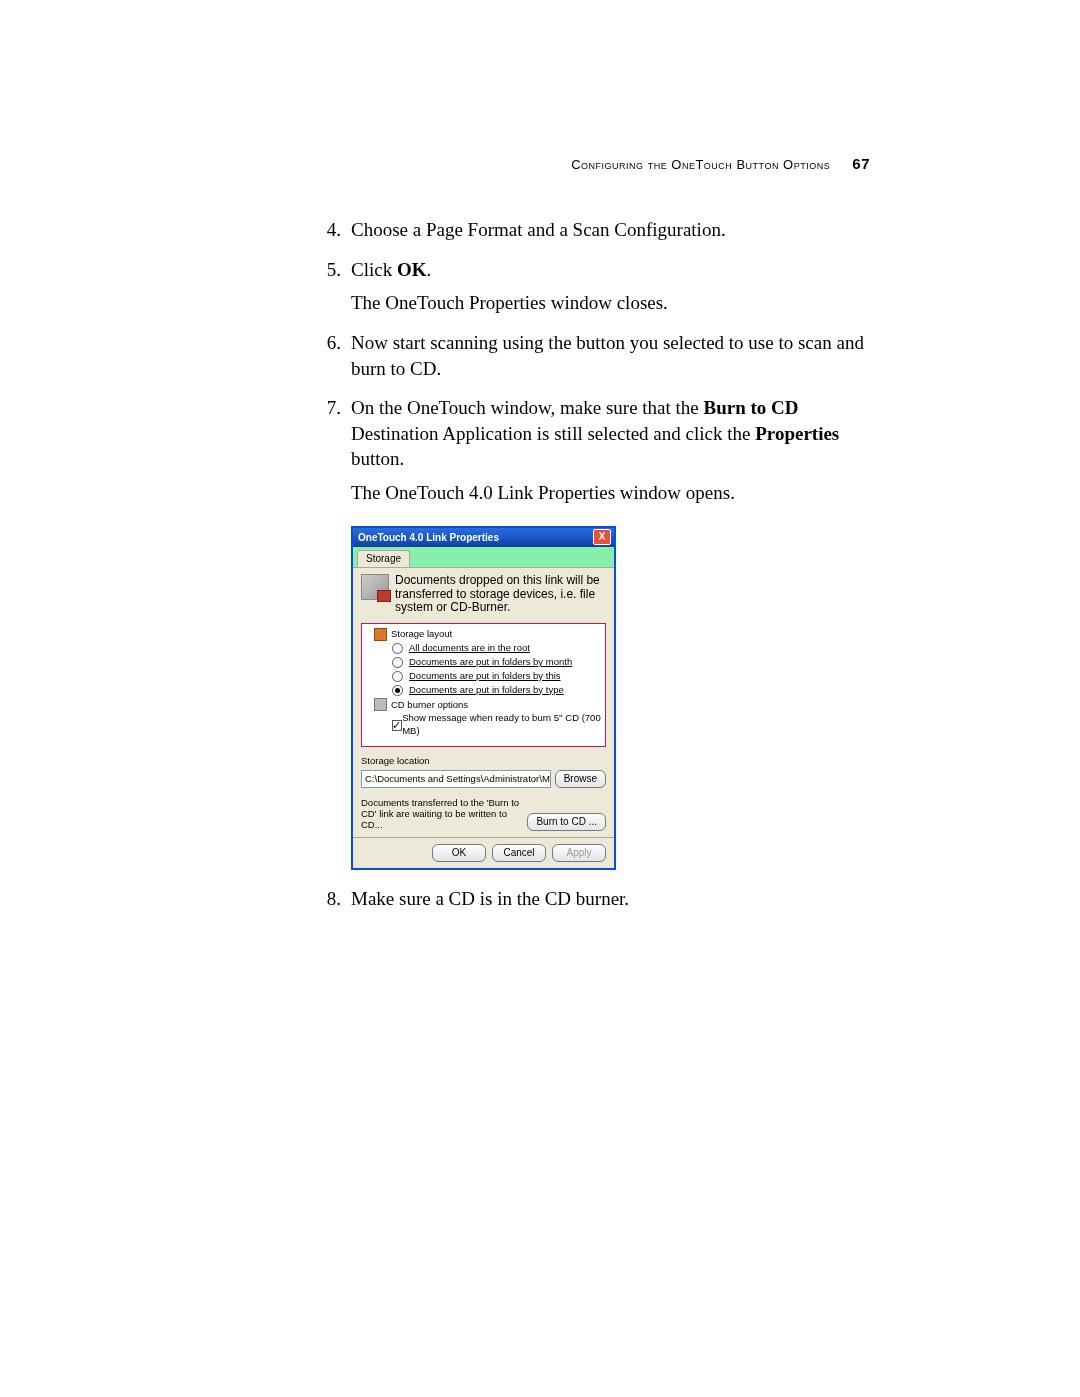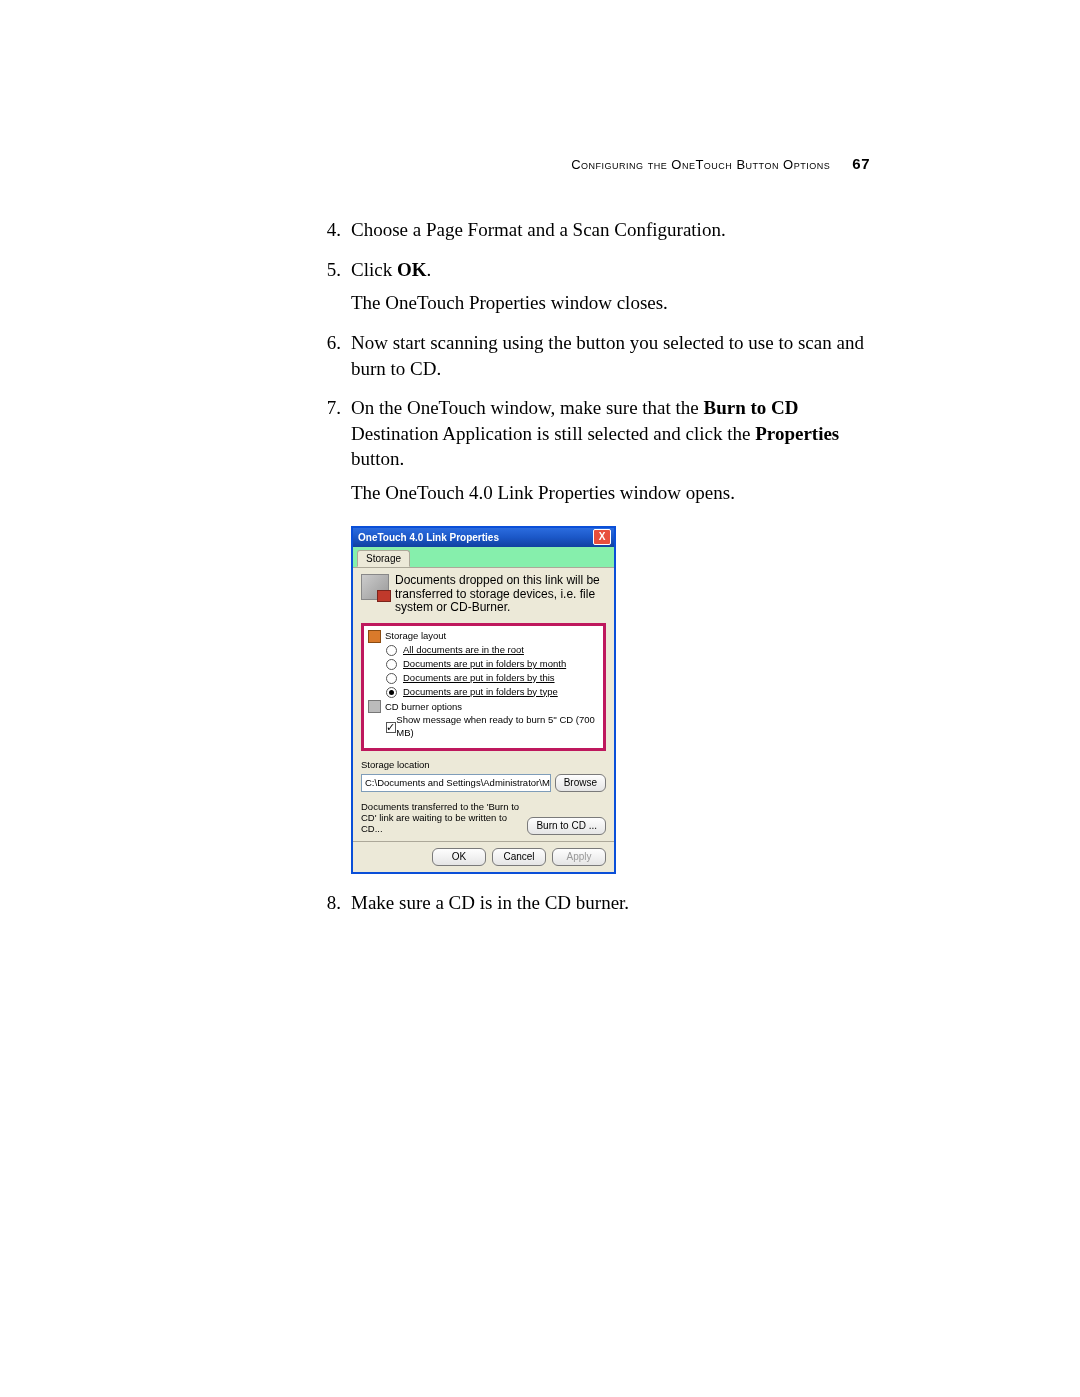--- a/index.html
+++ b/index.html
@@ -127,23 +127,23 @@
     width: 12px; height: 10px;
     background: #c0392b;
     border: 1px solid #7b241c;
   }
   .desctext {
     flex: 1;
     font-size: 12px;
     line-height: 1.15;
   }
   .groupbox {
-    border: 3px solid #be185d;
-    background: #fff;
-    padding: 4px 4px 8px 4px;
+    border: 1px solid #be185d;
+    background: #fff;
+    padding: 4px 4px 8px 12px;
     font-size: 9.5px;
   }
   .grouphead {
     display: flex;
     align-items: center;
     gap: 4px;
     margin-bottom: 1px;
   }
   .grouphead.sub {
     margin-top: 2px;

